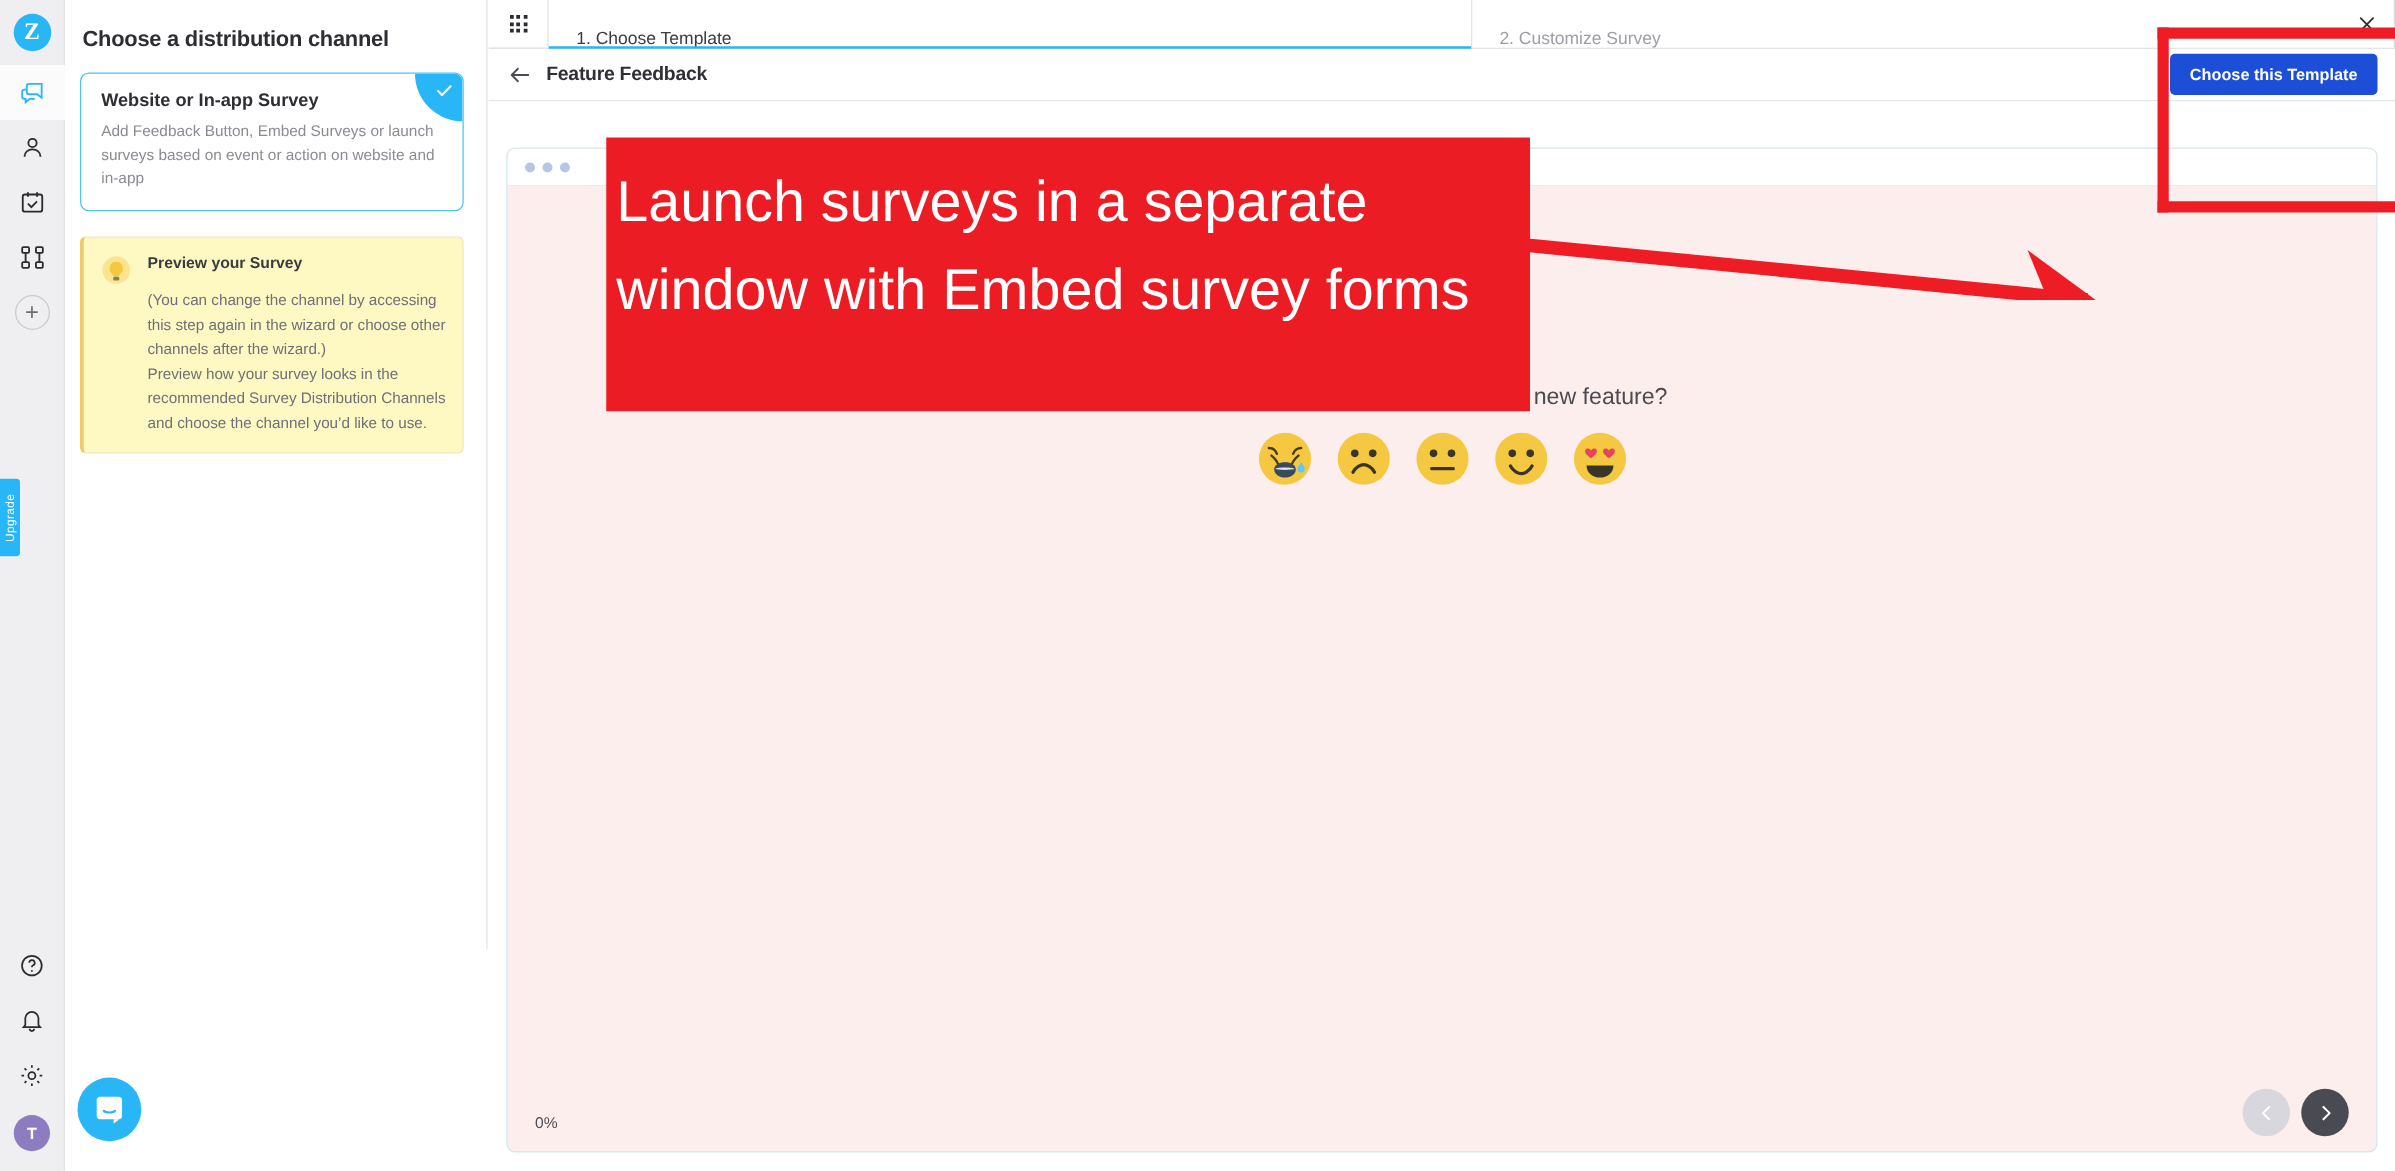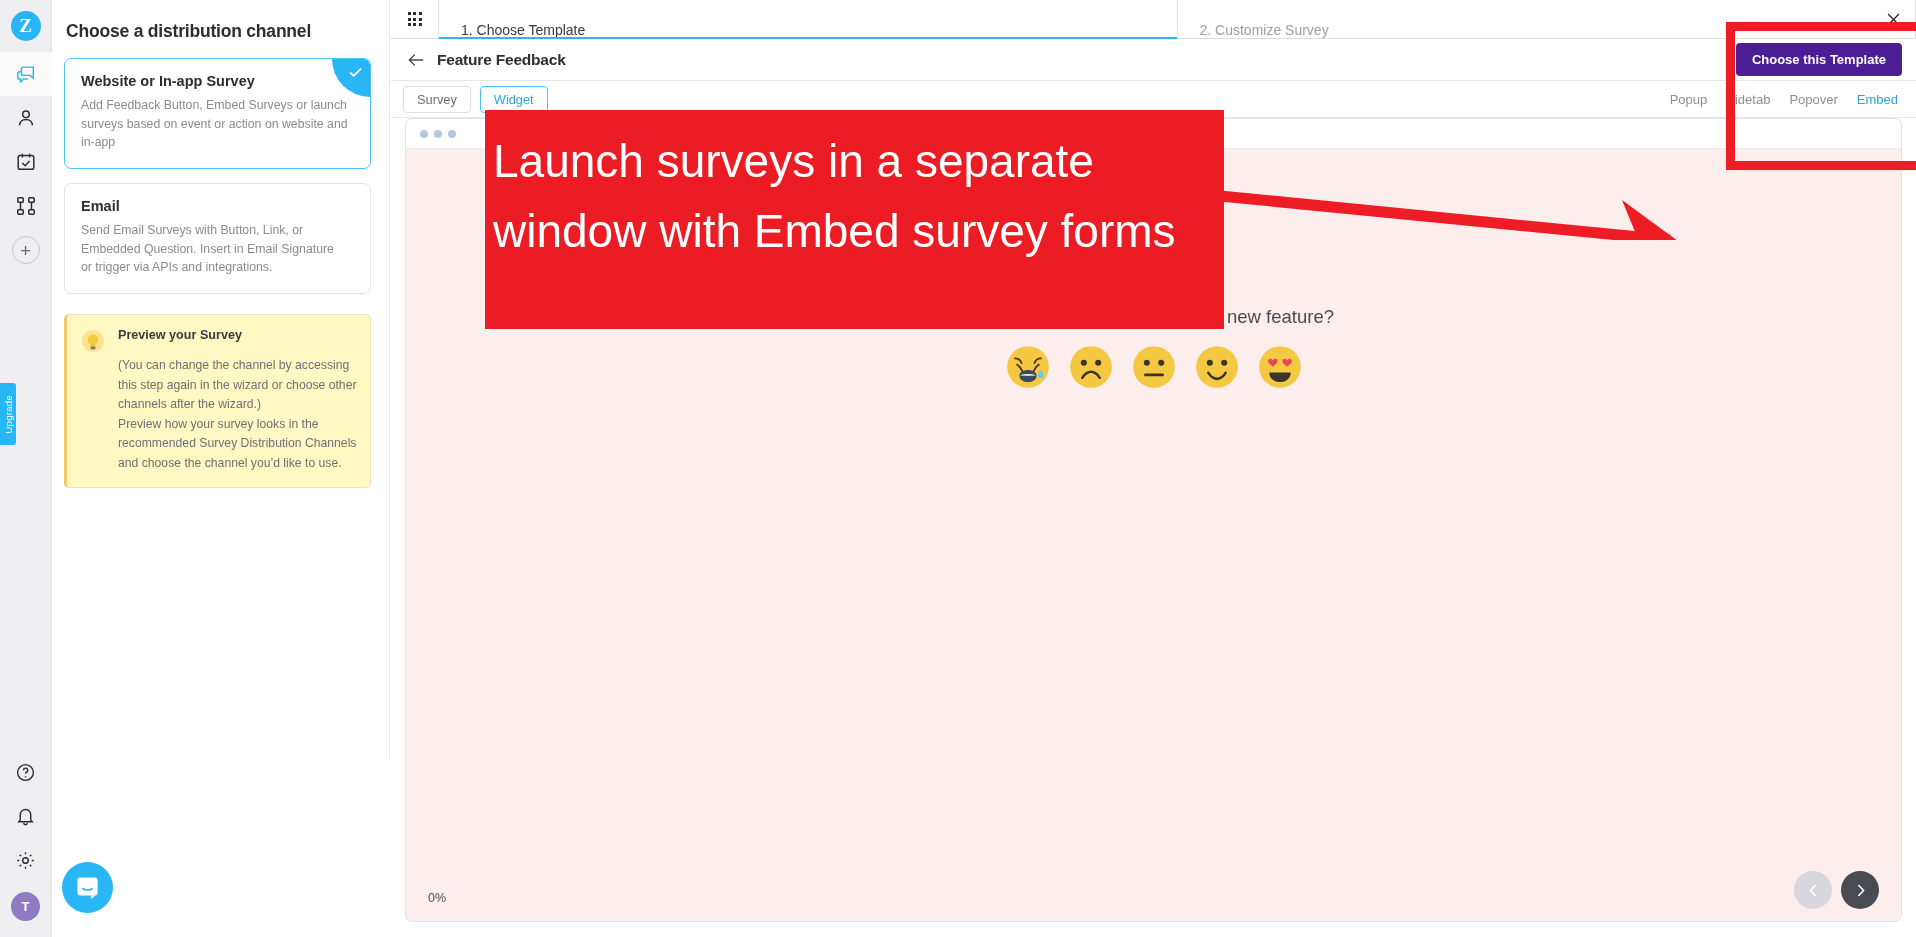--- a/index.html
+++ b/index.html
@@ -134,21 +134,21 @@
   }
 
   .tpl-header {
     height: 42px; display: flex; align-items: center;
     border-bottom: 1px solid #e7e7eb; padding: 0 14px 0 12px;
   }
   .back-arrow { width: 26px; height: 26px; display: flex; align-items: center; justify-content: center; cursor: pointer; }
   .tpl-name { font-size: 15.5px; font-weight: bold; color: #2f2f36; margin-left: 8px; letter-spacing: -.2px; }
   .hdr-spacer { flex: 1; }
   .btn-primary {
-    background: #4c1d95; color: #fff; border: none; border-radius: 4px;
+    background: #1d4ed8; color: #fff; border: none; border-radius: 4px;
     font-size: 13px; font-weight: bold; padding: 9px 16px; cursor: pointer;
     font-family: "Liberation Sans", sans-serif;
   }
 
   .tab-row {
     height: 37px; display: flex; align-items: center;
     padding: 0 14px 0 12px; border-bottom: 1px solid #e7e7eb;
   }
   .pill {
     border: 1px solid #dedee4; border-radius: 4px; background: #fff;
@@ -307,24 +307,20 @@
     <div class="channel-card selected">
       <div class="check-corner">
         <svg viewBox="0 0 24 24" fill="none" stroke="#fff" stroke-width="2.6" stroke-linecap="round" stroke-linejoin="round">
             <path d="M4 12.5l5 5L20 6.5"></path>
           </svg>
       </div>
       <div class="card-title">Website or In-app Survey</div>
       <div class="card-desc">Add Feedback Button, Embed Surveys or launch surveys based on event or action on website and in-app</div>
     </div>
 
-    <div class="channel-card">
-      <div class="card-title">Email</div>
-      <div class="card-desc">Send Email Surveys with Button, Link, or Embedded Question. Insert in Email Signature or trigger via APIs and integrations.</div>
-    </div>
 
     <div class="tip-box">
       <div class="bulb">
         <svg width="28" height="28" viewBox="0 0 28 28">
           <circle cx="14" cy="13" r="11" fill="#fbe38f"></circle>
           <path d="M14 6.5a5.3 5.3 0 0 0-3.1 9.6c.6.5.9 1.1.9 1.8h4.4c0-.7.3-1.3.9-1.8A5.3 5.3 0 0 0 14 6.5z" fill="#f6c83c"></path>
           <rect x="11.6" y="18.3" width="4.8" height="3.1" rx="1" fill="#7a8a54"></rect>
         </svg>
       </div>
       <div class="tip-body">
@@ -368,30 +364,20 @@
       <div class="back-arrow">
         <svg width="20" height="20" viewBox="0 0 24 24" fill="none" stroke="#4b4b53" stroke-width="1.7" stroke-linecap="round" stroke-linejoin="round">
             <path d="M20 12H4M10 6l-6 6 6 6"></path>
           </svg>
       </div>
       <div class="tpl-name">Feature Feedback</div>
       <div class="hdr-spacer"></div>
       <button class="btn-primary">Choose this Template</button>
     </div>
 
-    <div class="tab-row">
-      <button class="pill">Survey</button>
-      <button class="pill active">Widget</button>
-      <div class="widget-modes">
-        <span class="wmode">Popup</span>
-        <span class="wmode">Sidetab</span>
-        <span class="wmode">Popover</span>
-        <span class="wmode active">Embed</span>
-      </div>
-    </div>
 
     <div class="preview-wrap">
       <div class="browser">
         <div class="browser-bar">
           <span class="dot"></span>
           <span class="dot"></span>
           <span class="dot"></span>
         </div>
         <div class="browser-body">
 

